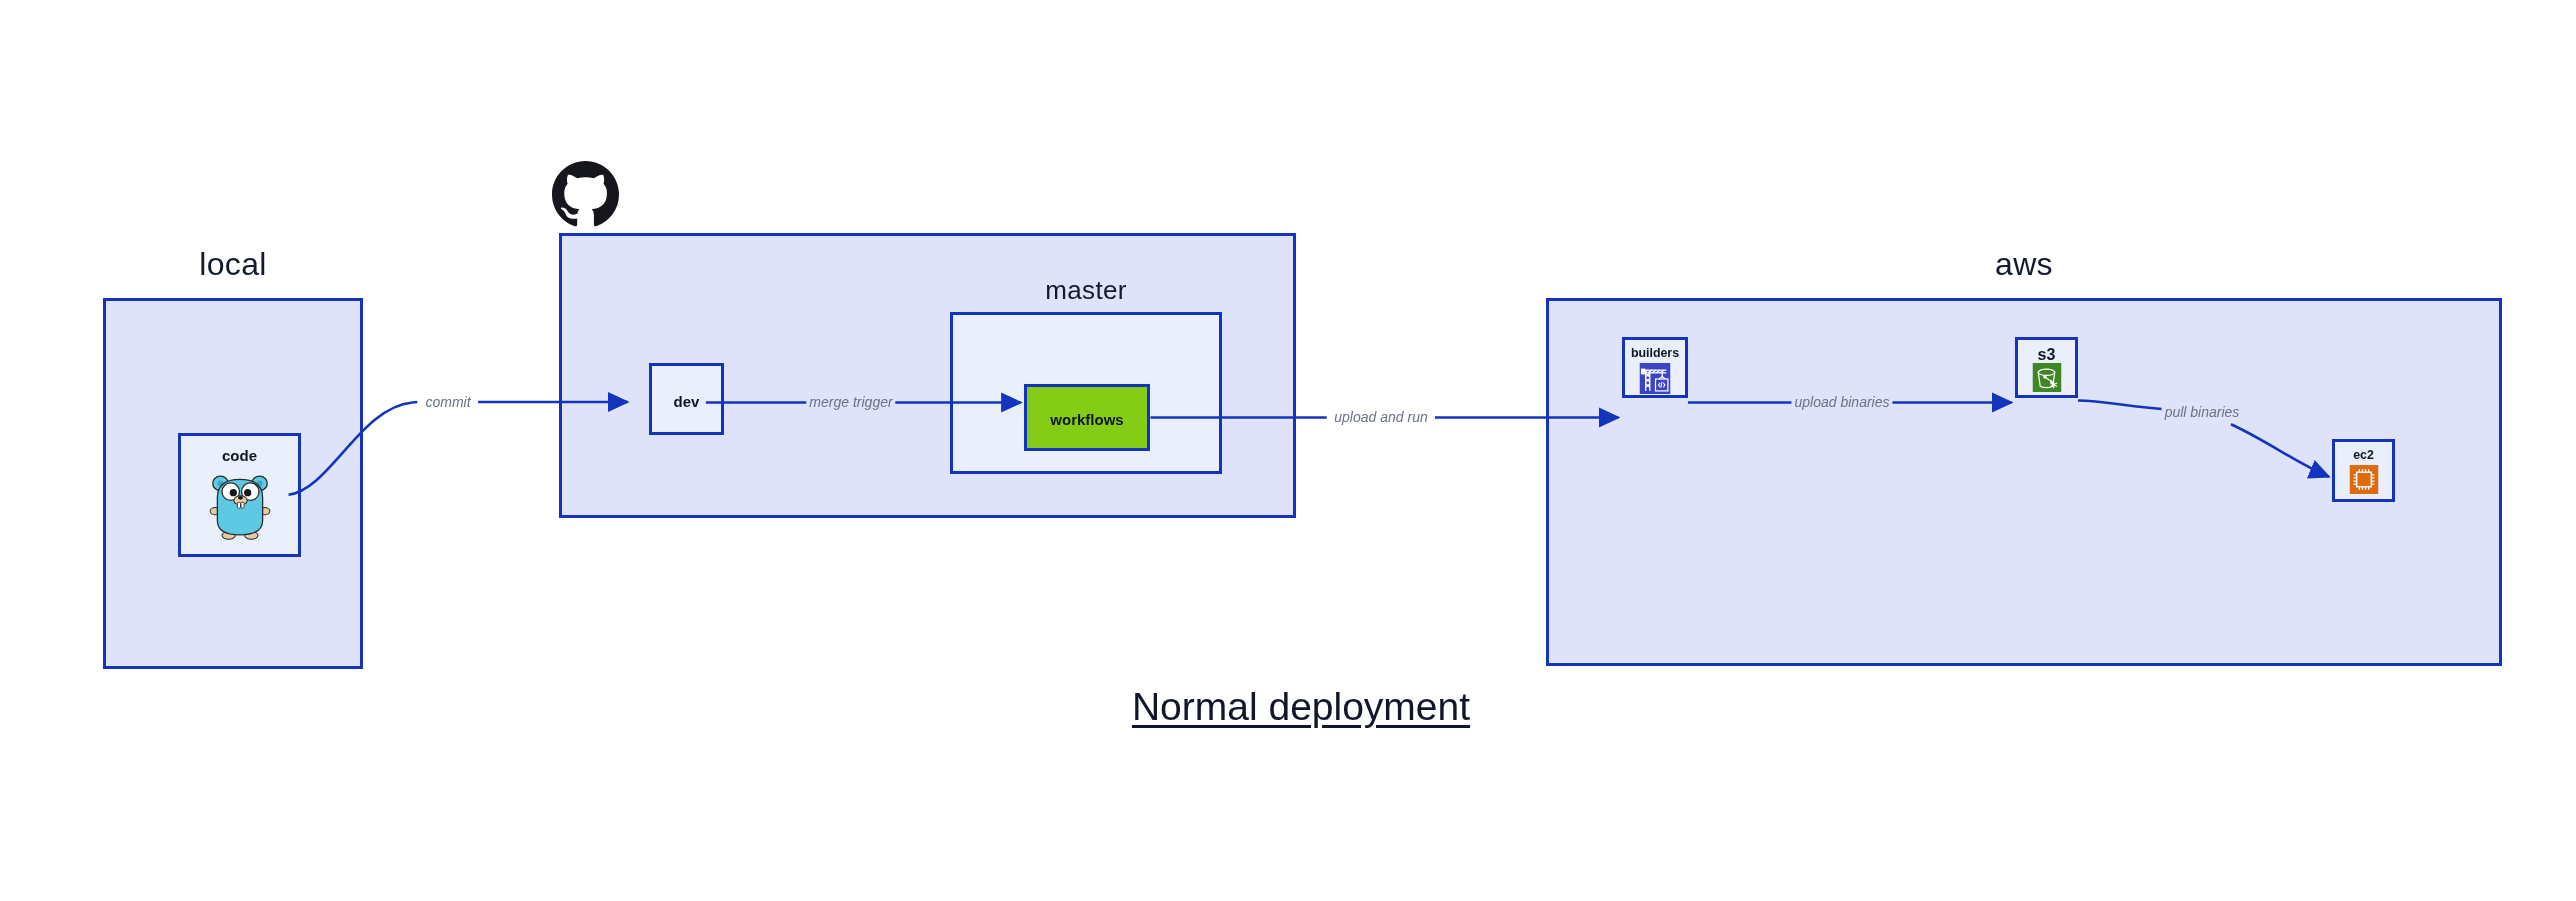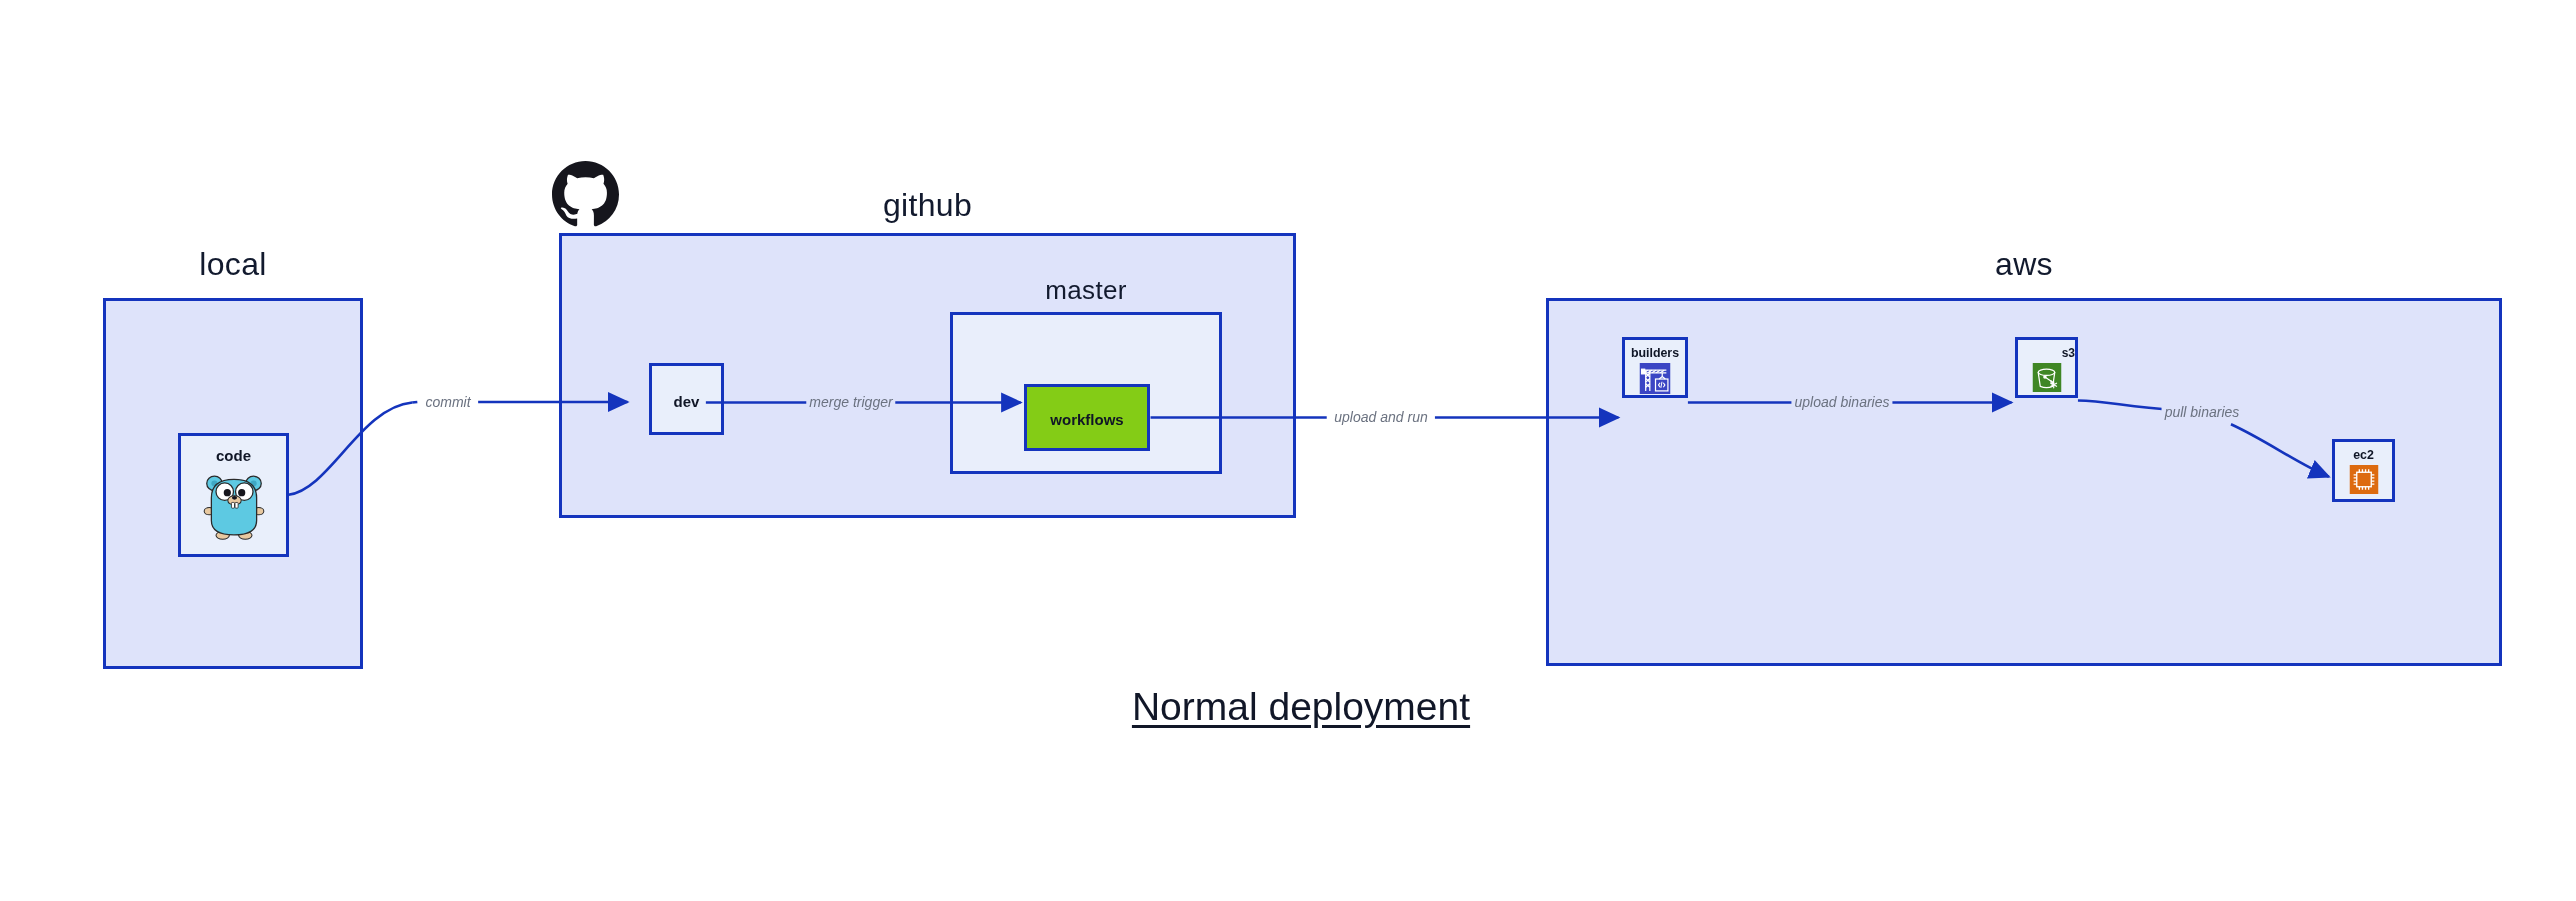--- a/index.html
+++ b/index.html
@@ -102,21 +102,21 @@
   .logo { position: absolute; }
 </style>
 </head>
 <body>
 
 <div id="stage">
 
   <div class="group-label" style="left:103px; top:246px; width:260px;">local</div>
   <div class="group" style="left:103px; top:298px; width:260px; height:371px;"></div>
 
-  <div class="node" style="left:178px; top:433px; width:111px; height:124px;">
+  <div class="node" style="left:178px; top:433px; width:123px; height:124px;">
     <div class="node-label" style="top:11.3px;">code</div>
     <div class="node-icon" style="top:32px; width:62px; height:72px;">
       <svg viewBox="0 0 120 140" width="62" height="72" xmlns="http://www.w3.org/2000/svg">
 
         <ellipse cx="22" cy="30" rx="15" ry="14" fill="#5dc9e2" stroke="#2a2a2a" stroke-width="2.5"></ellipse>
         <ellipse cx="98" cy="30" rx="15" ry="14" fill="#5dc9e2" stroke="#2a2a2a" stroke-width="2.5"></ellipse>
         <ellipse cx="22" cy="30" rx="6" ry="5.5" fill="#3fa8c4"></ellipse>
         <ellipse cx="98" cy="30" rx="6" ry="5.5" fill="#3fa8c4"></ellipse>
 
         <ellipse cx="12" cy="84" rx="10" ry="7" fill="#e8c9a0" stroke="#2a2a2a" stroke-width="2"></ellipse>
@@ -145,21 +145,20 @@
     <svg viewBox="0 0 16 16" width="67" height="67" xmlns="http://www.w3.org/2000/svg">
       <path fill="#16161d" d="M8 0C3.58 0 0 3.58 0 8c0 3.54 2.29 6.53 5.47 7.59.4.07.55-.17.55-.38
         0-.19-.01-.82-.01-1.49-2.01.37-2.53-.49-2.69-.94-.09-.23-.48-.94-.82-1.13-.28-.15-.68-.52-.01-.53.63-.01
         1.08.58 1.23.82.72 1.21 1.87.87 2.33.66.07-.52.28-.87.51-1.07-1.78-.2-3.64-.89-3.64-3.95
         0-.87.31-1.59.82-2.15-.08-.2-.36-1.02.08-2.12 0 0 .67-.21 2.2.82.64-.18 1.32-.27 2-.27s1.36.09 2 .27c1.53-1.04
         2.2-.82 2.2-.82.44 1.1.16 1.92.08 2.12.51.56.82 1.27.82 2.15 0 3.07-1.87 3.75-3.65 3.95.29.25.54.73.54 1.48
         0 1.07-.01 1.93-.01 2.2 0 .21.15.46.55.38A8.01 8.01 0 0 0 16 8c0-4.42-3.58-8-8-8z"></path>
     </svg>
   </div>
 
-  <div class="group-label" style="left:559px; top:187px; width:737px;">github</div>
   <div class="group" style="left:559px; top:233px; width:737px; height:285px;"></div>
 
   <div class="node" style="left:649px; top:363px; width:75px; height:72px;">
     <div class="node-label" style="top:27px;">dev</div>
   </div>
 
   <div class="subgroup" style="left:950px; top:312px; width:272px; height:162px;"></div>
   <div class="group-label" style="left:950px; top:275px; width:272px; font-size:26px;">master</div>
 
   <div class="node near-white" style="left:1024px; top:384px; width:126px; height:67px;">
@@ -191,21 +190,21 @@
         <g fill="#ffffff">
           <path d="M39 37.5 L35.5 42.5 L39 47.5 L40.8 46.3 L38.2 42.5 L40.8 38.7 Z"></path>
           <path d="M47 37.5 L50.5 42.5 L47 47.5 L45.2 46.3 L47.8 42.5 L45.2 38.7 Z"></path>
           <path d="M44.5 36.5 L42.2 48.5 L40.3 48.1 L42.6 36.1 Z"></path>
         </g>
       </svg>
     </div>
   </div>
 
   <div class="node" style="left:2015px; top:337px; width:63px; height:61px;">
-    <div class="node-label" style="top:6.2px; font-size:12px;text-align:right;">s3</div>
+    <div class="node-label" style="top:6.2px; font-size:16px;">s3</div>
     <div class="node-icon" style="top:23px; width:29px; height:29px;">
       <svg viewBox="0 0 56 56" width="29" height="29" xmlns="http://www.w3.org/2000/svg">
         <rect x="0" y="0" width="56" height="56" fill="#3f8624"></rect>
         <g stroke="#ffffff" stroke-width="2.4" fill="none" stroke-linecap="round">
           <ellipse cx="27" cy="18" rx="16" ry="6"></ellipse>
           <path d="M11 18 L15 45 Q27 50 39 45 L43 18"></path>
           <path d="M24 27 L39 37"></path>
           <circle cx="24" cy="27" r="2.2" fill="#ffffff"></circle>
           <path d="M36 34 L41 39 L36.5 40.5 Z" fill="#ffffff" stroke-width="1.6"></path>
         </g>

